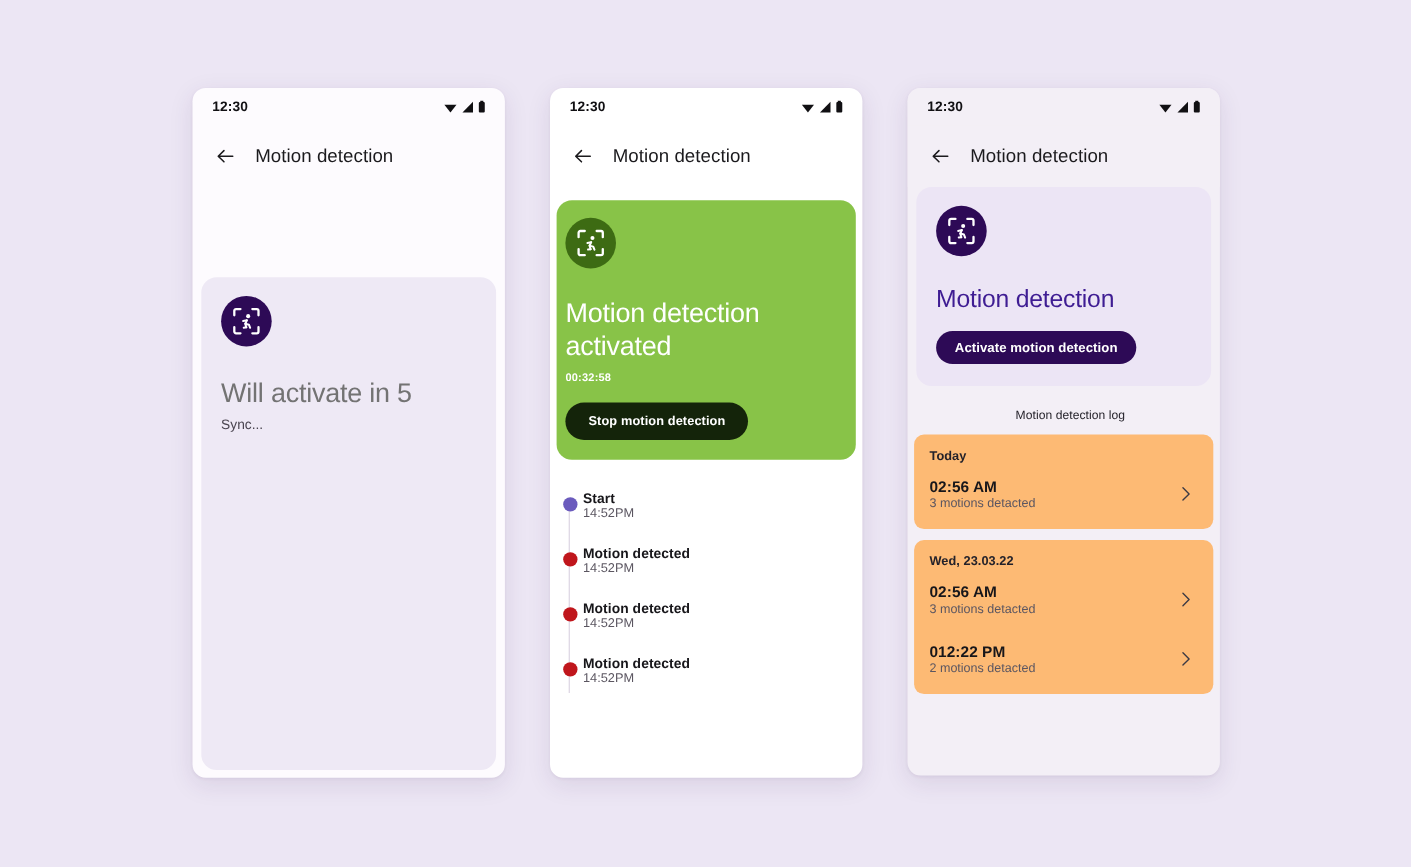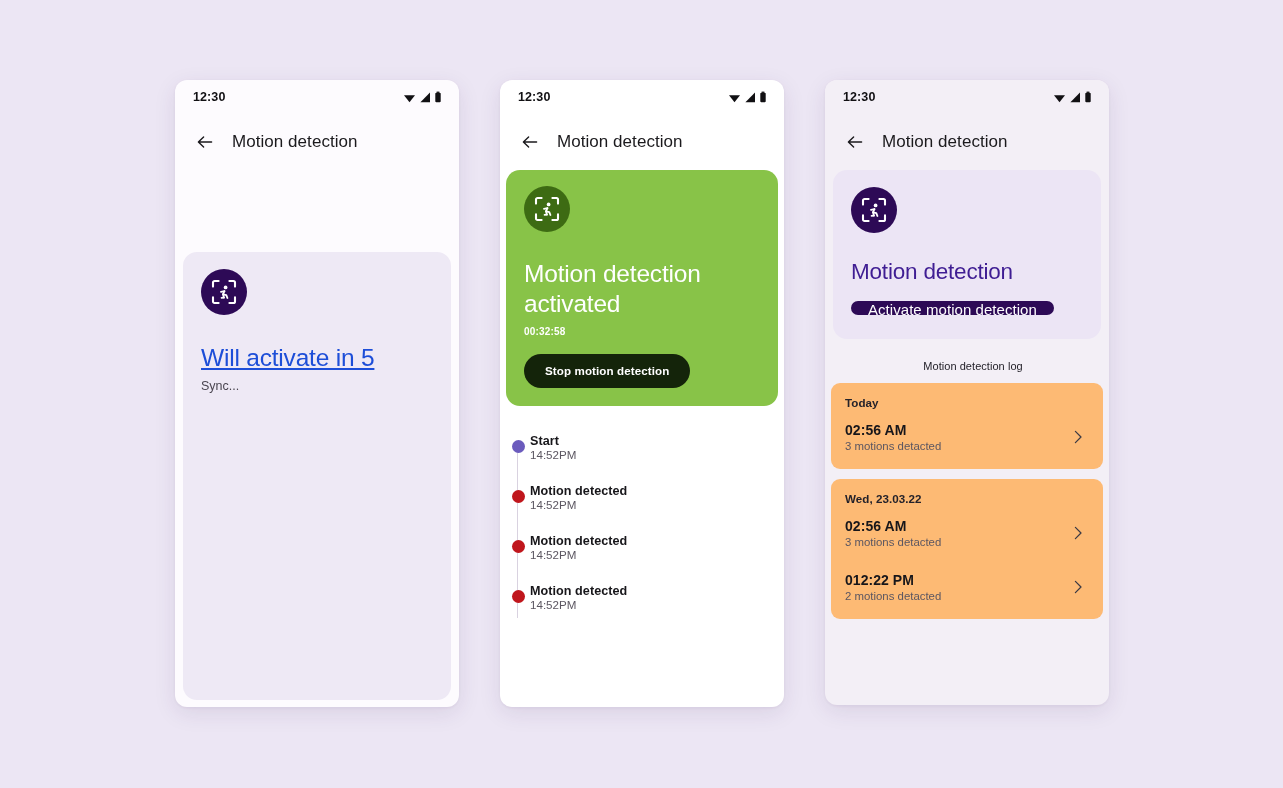--- a/index.html
+++ b/index.html
@@ -108,37 +108,36 @@
     position: absolute;
     left: 8px; right: 8px; top: 82px;
     height: 448px;
     background: #eee9f5;
     border-radius: 14px;
     padding: 17px 18px;
   }
   .card-lav .headline {
     margin-top: 29px;
     font-size: 24.5px;
-    color: #1d4ed8;
+    color: #737373;
     letter-spacing: -0.2px;
     line-height: 1.12;
-    text-decoration: underline;
   }
   .card-lav .subline {
     margin-top: 8px;
     font-size: 12.5px;
     color: #4a4550;
   }
 
   
   .card-green {
-    margin: 0 6px;
+    margin: 12px 6px;
     background: #88c348;
     border-radius: 14px;
-    padding: 16px 18px 18px;
+    padding: 16px 8px 18px;
   }
   .card-green .scan-circle { background: #3d6b13; }
   .card-green .headline {
     margin-top: 27px;
     font-size: 24.5px;
     color: #ffffff;
     line-height: 1.24;
     letter-spacing: -0.2px;
   }
   .card-green .timer {
@@ -216,25 +215,25 @@
     font-size: 22.5px;
     color: #3f1d93;
     letter-spacing: -0.2px;
   }
   .btn-activate {
     margin-top: 16px;
     background: #2d0a56;
     color: #ffffff;
     border: none;
     border-radius: 18px;
-    height: 14px;
+    height: 30px;
     padding: 0 17px;
     font-family: inherit;
-    font-size: 15px;
-    font-weight: 400;
+    font-size: 12px;
+    font-weight: 700;
     letter-spacing: 0.05px;
     cursor: pointer;
   }
   .log-heading {
     margin: 21px 0 11px 12px;
     font-size: 11px;
     font-weight: 400;
     color: #24222a;
     letter-spacing: 0.05px;
     text-align: center;

